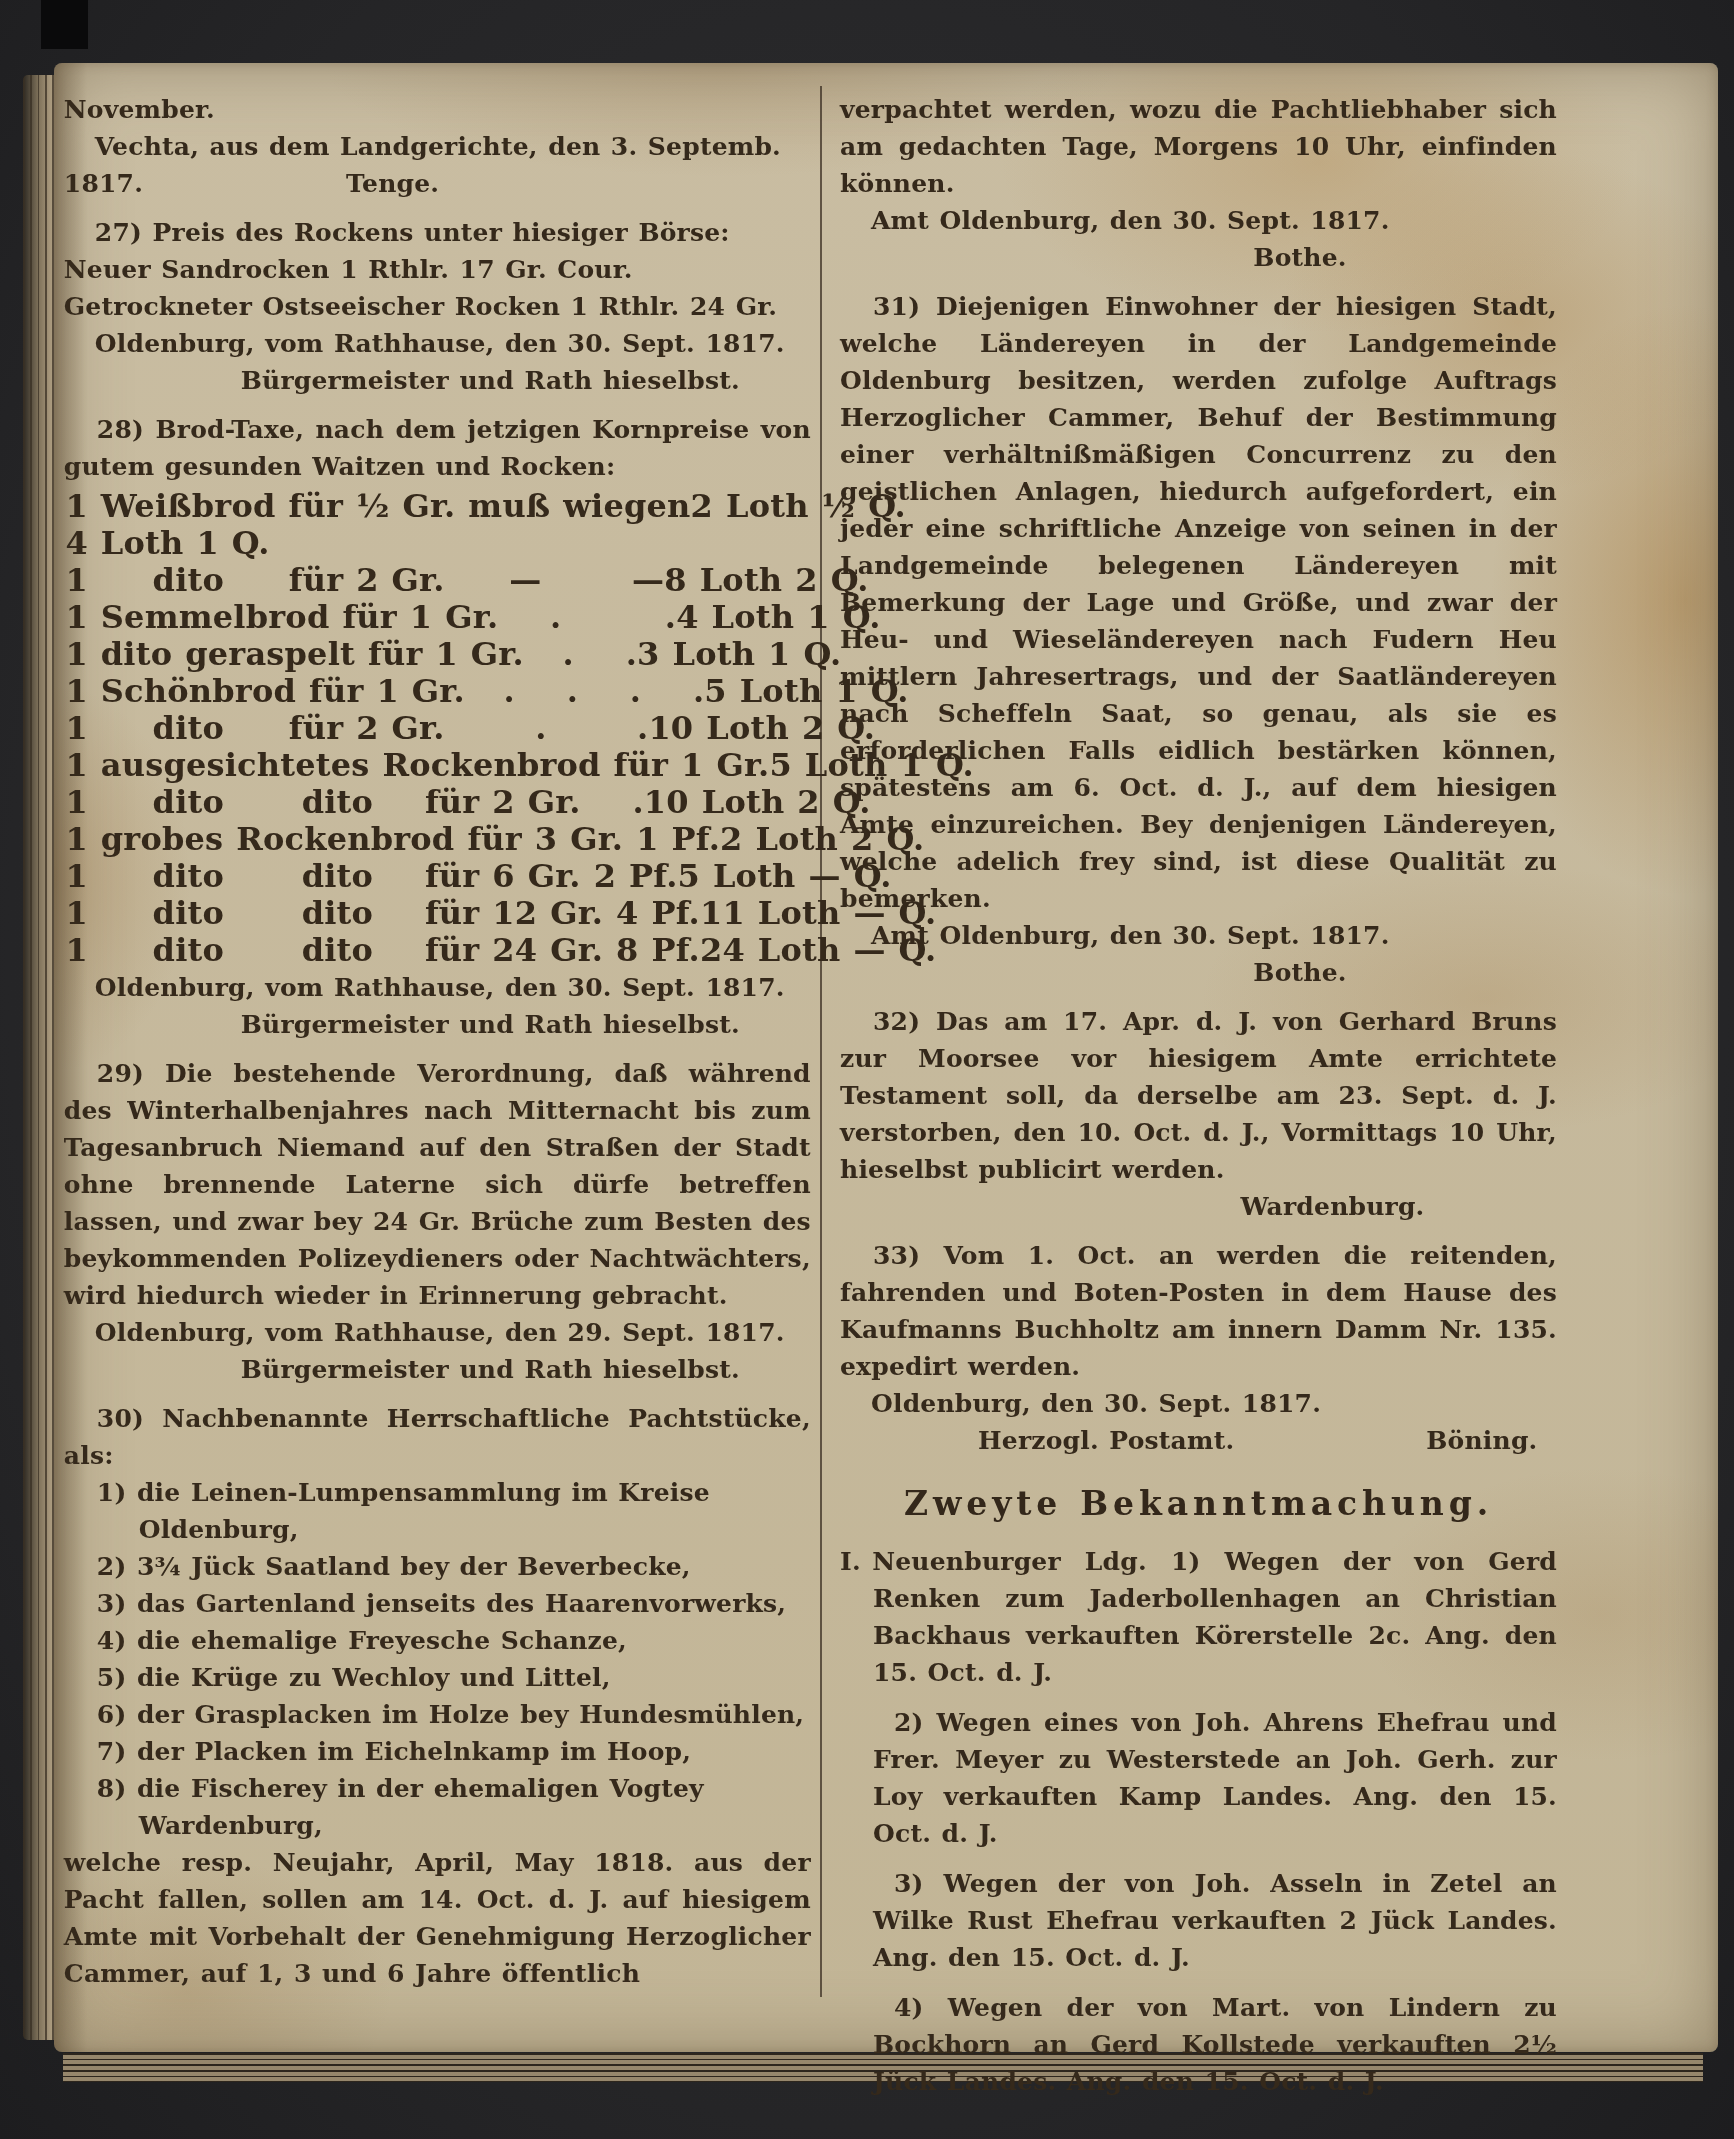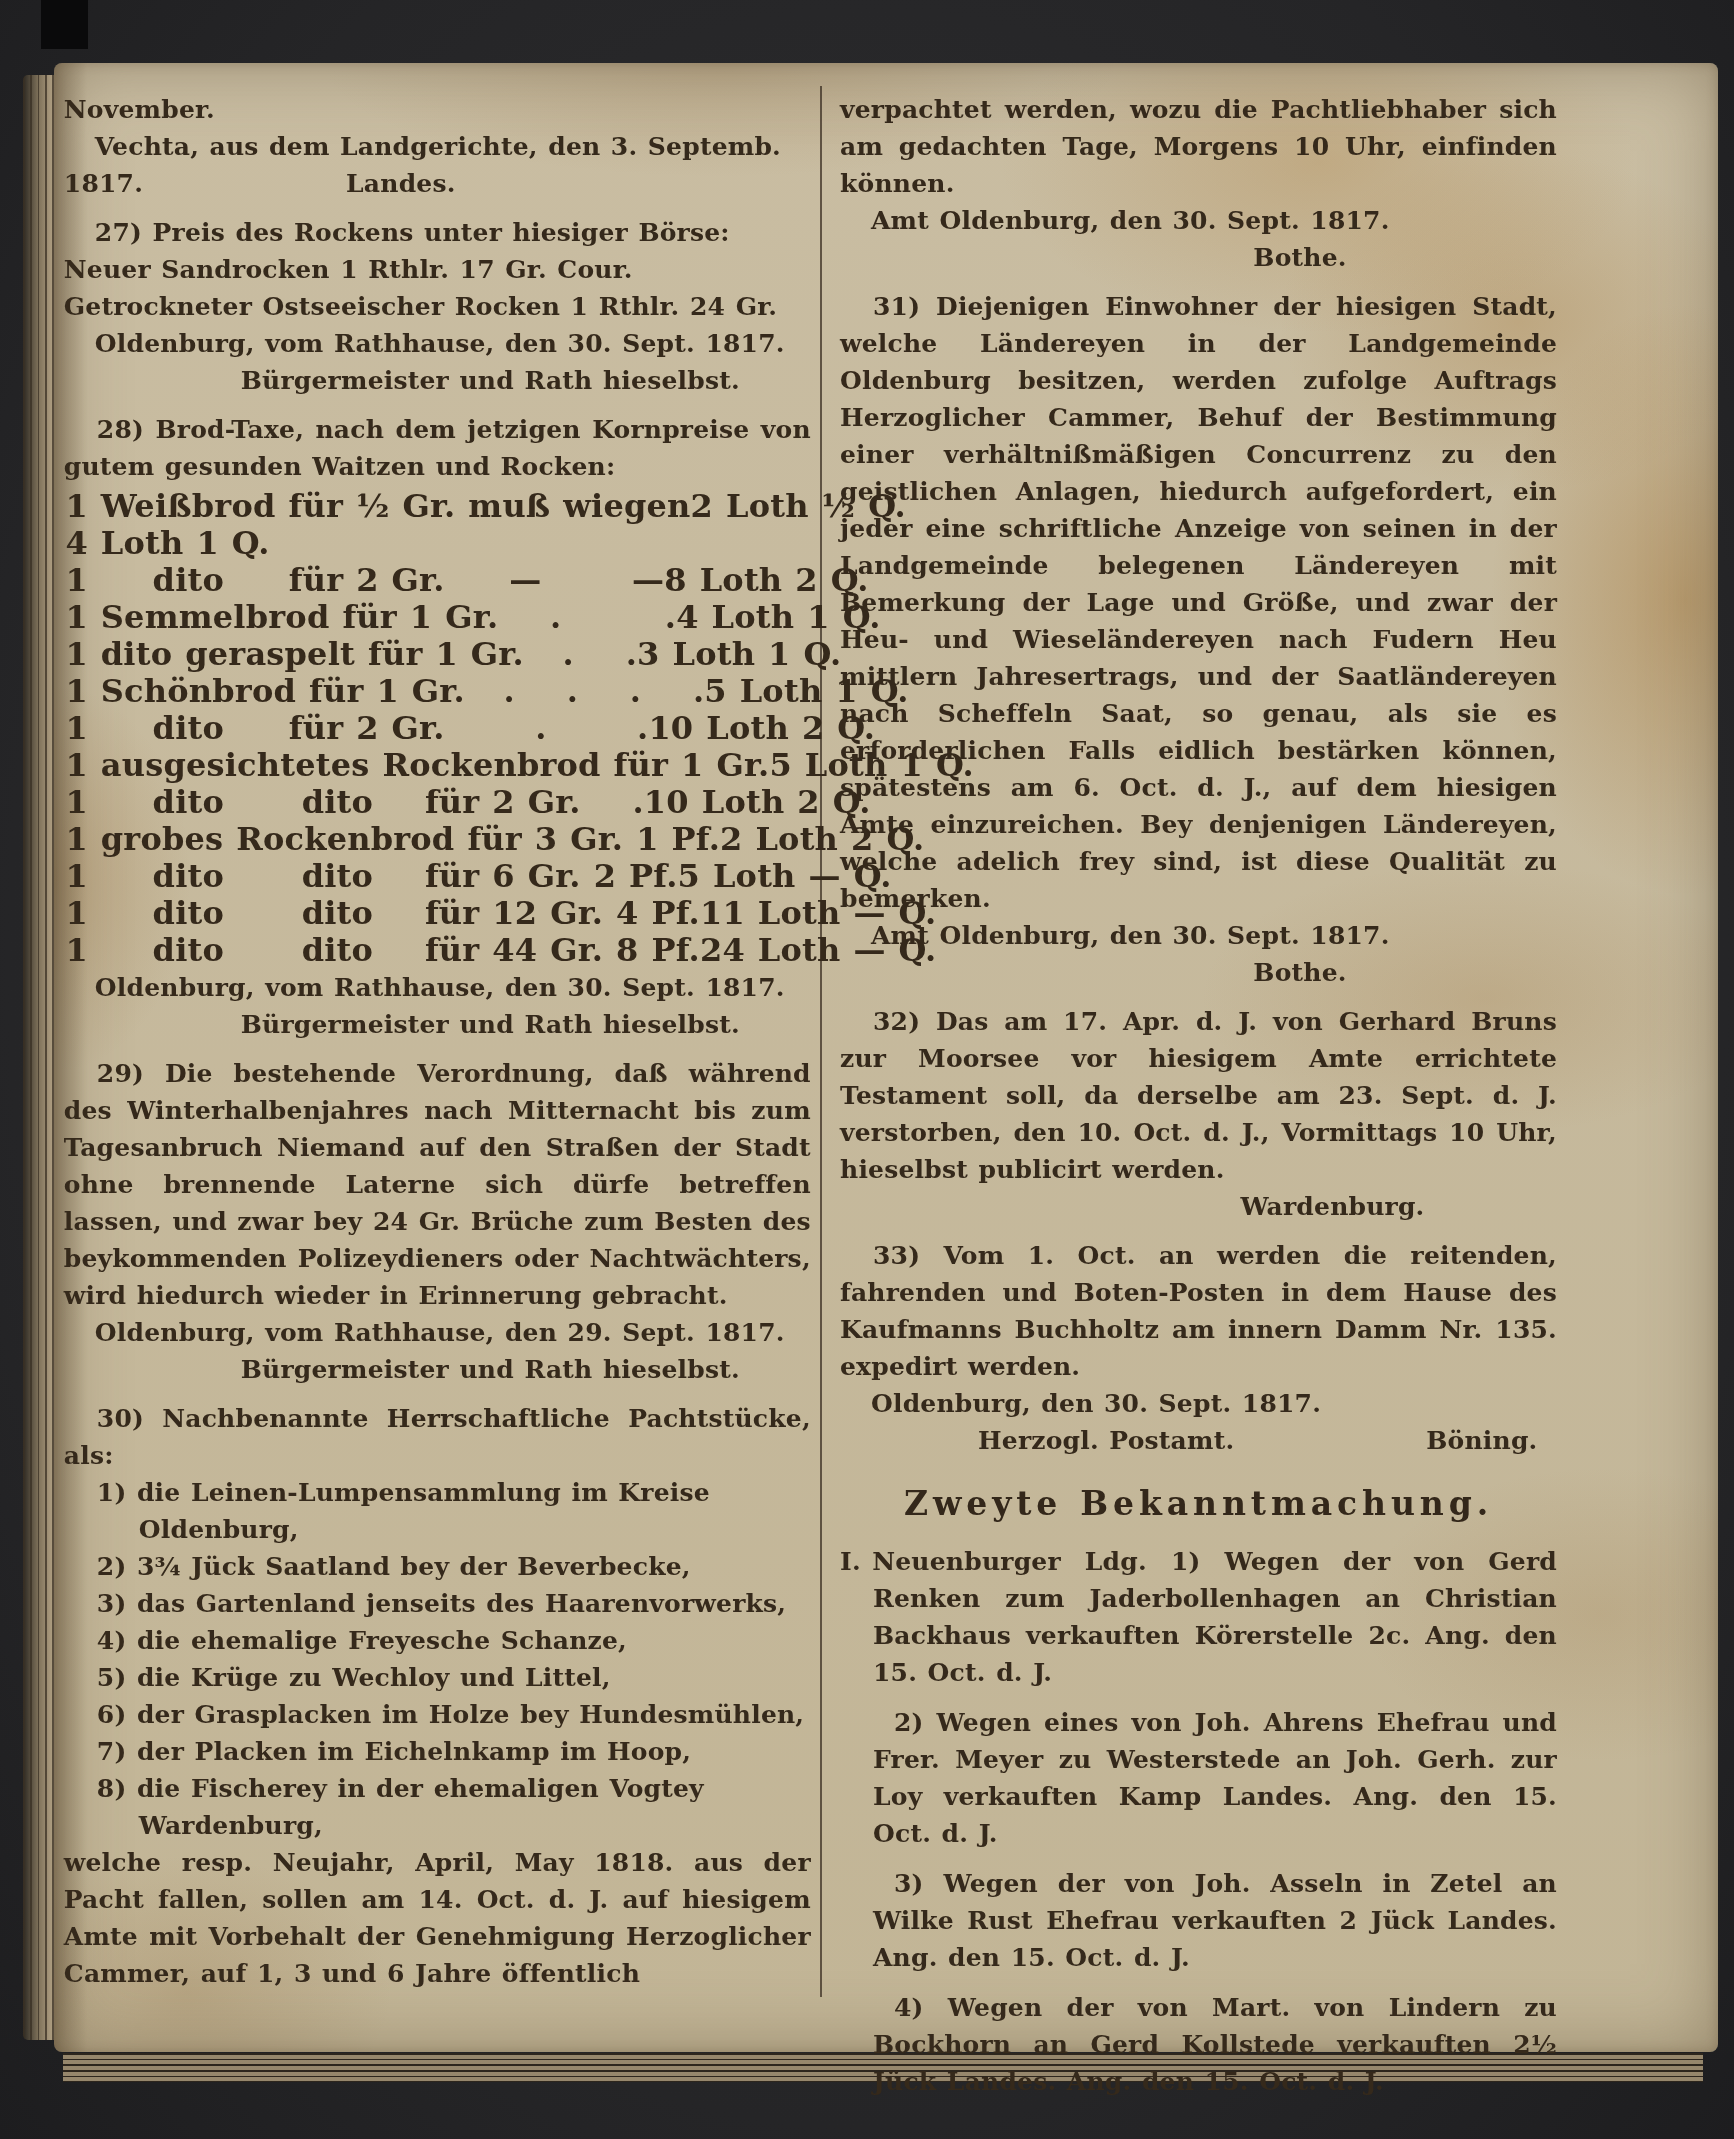--- a/index.html
+++ b/index.html
@@ -95,21 +95,21 @@
 
   <div class="paper">
     <div class="divider"></div>
 
     <div class="col col-left">
       <p>November.</p>
 
       <p class="indent1">Vechta, aus dem Landgerichte, den 3. Septemb.</p>
       <p class="vechta-line2">
         <span>1817.</span>
-        <span class="sig-tenge">Landes.</span>
+        <span class="sig-tenge">Tenge.</span>
       </p>
 
       <p class="prelines gap">27) Preis des Rockens unter hiesiger Börse:
 Neuer Sandrocken 1 Rthlr. 17 Gr. Cour.
 Getrockneter Ostseeischer Rocken 1 Rthlr. 24 Gr.</p>
 
       <div class="sig-block">
         <p class="indent1">Oldenburg, vom Rathhause, den 30. Sept. 1817.</p>
         <p class="sig-center">Bürgermeister und Rath hieselbst.</p>
       </div>
@@ -171,21 +171,21 @@
             <span class="desc">1     dito      dito    für 6 Gr. 2 Pf.</span>
             <span class="amt">5 Loth — Q.</span>
           </div>
 
           <div class="bread-row">
             <span class="desc">1     dito      dito    für 12 Gr. 4 Pf.</span>
             <span class="amt">11 Loth — Q.</span>
           </div>
 
           <div class="bread-row">
-            <span class="desc">1     dito      dito    für 44 Gr. 8 Pf.</span>
+            <span class="desc">1     dito      dito    für 24 Gr. 8 Pf.</span>
             <span class="amt">24 Loth — Q.</span>
           </div>
         </div>
 
       <div class="sig-block">
         <p class="indent1">Oldenburg, vom Rathhause, den 30. Sept. 1817.</p>
         <p class="sig-center">Bürgermeister und Rath hieselbst.</p>
       </div>
 
       <p class="justify gap">29) Die bestehende Verordnung, daß während des Winterhalbenjahres nach Mitternacht bis zum Tagesanbruch Niemand auf den Straßen der Stadt ohne brennende Laterne sich dürfe betreffen lassen, und zwar bey 24 Gr. Brüche zum Besten des beykommenden Polizeydieners oder Nachtwächters, wird hiedurch wieder in Erinnerung gebracht.</p>

